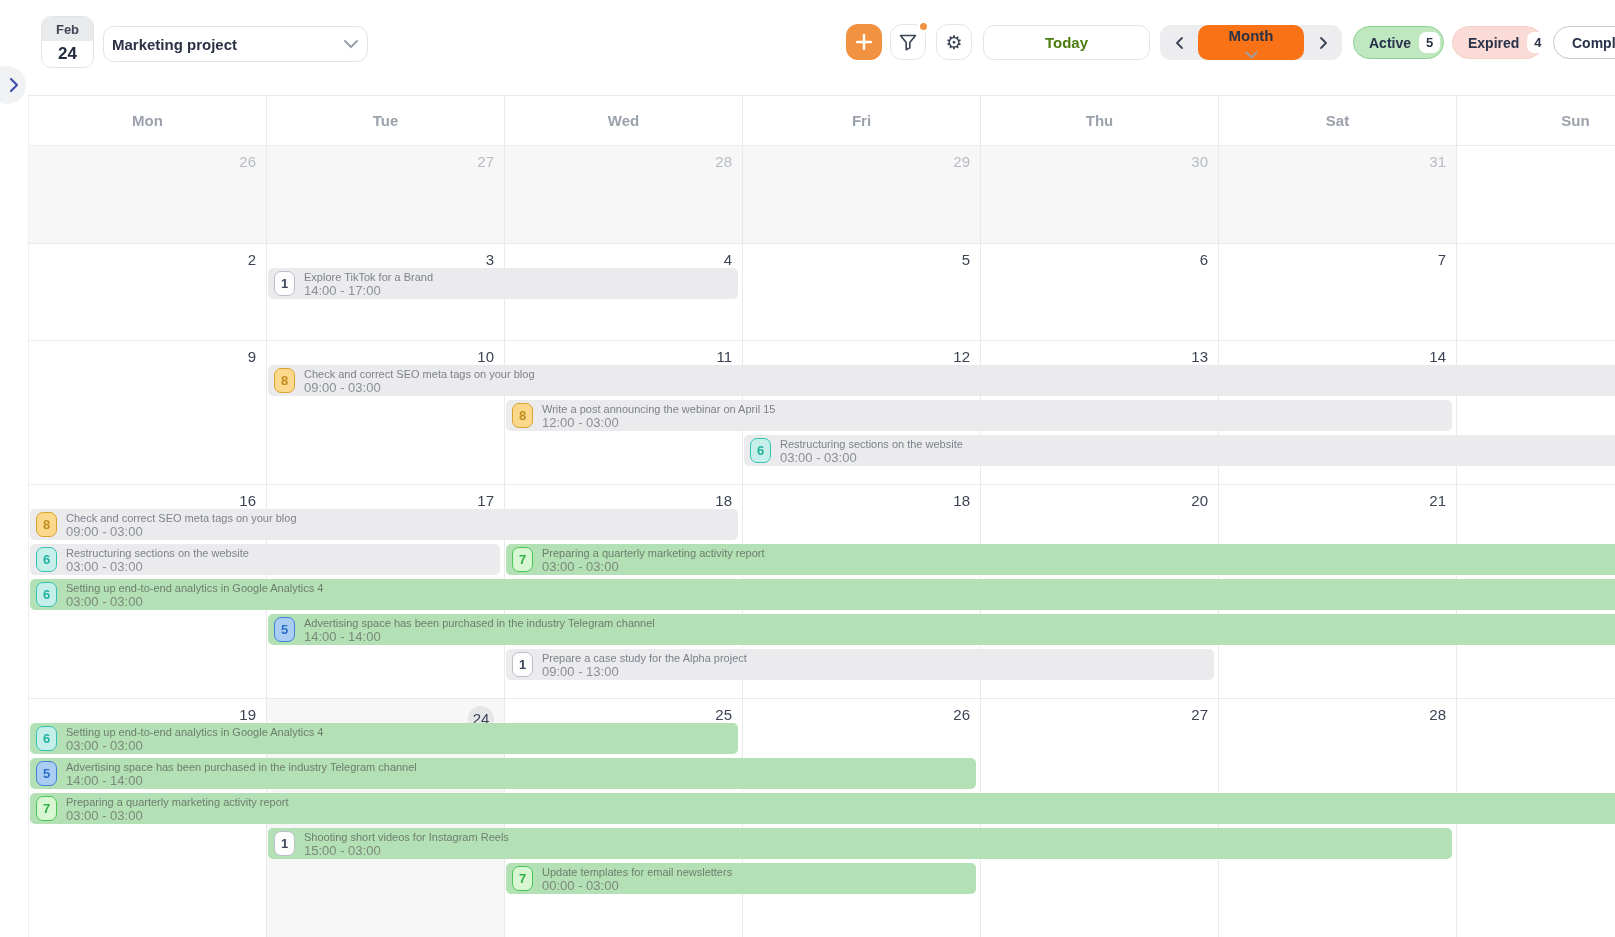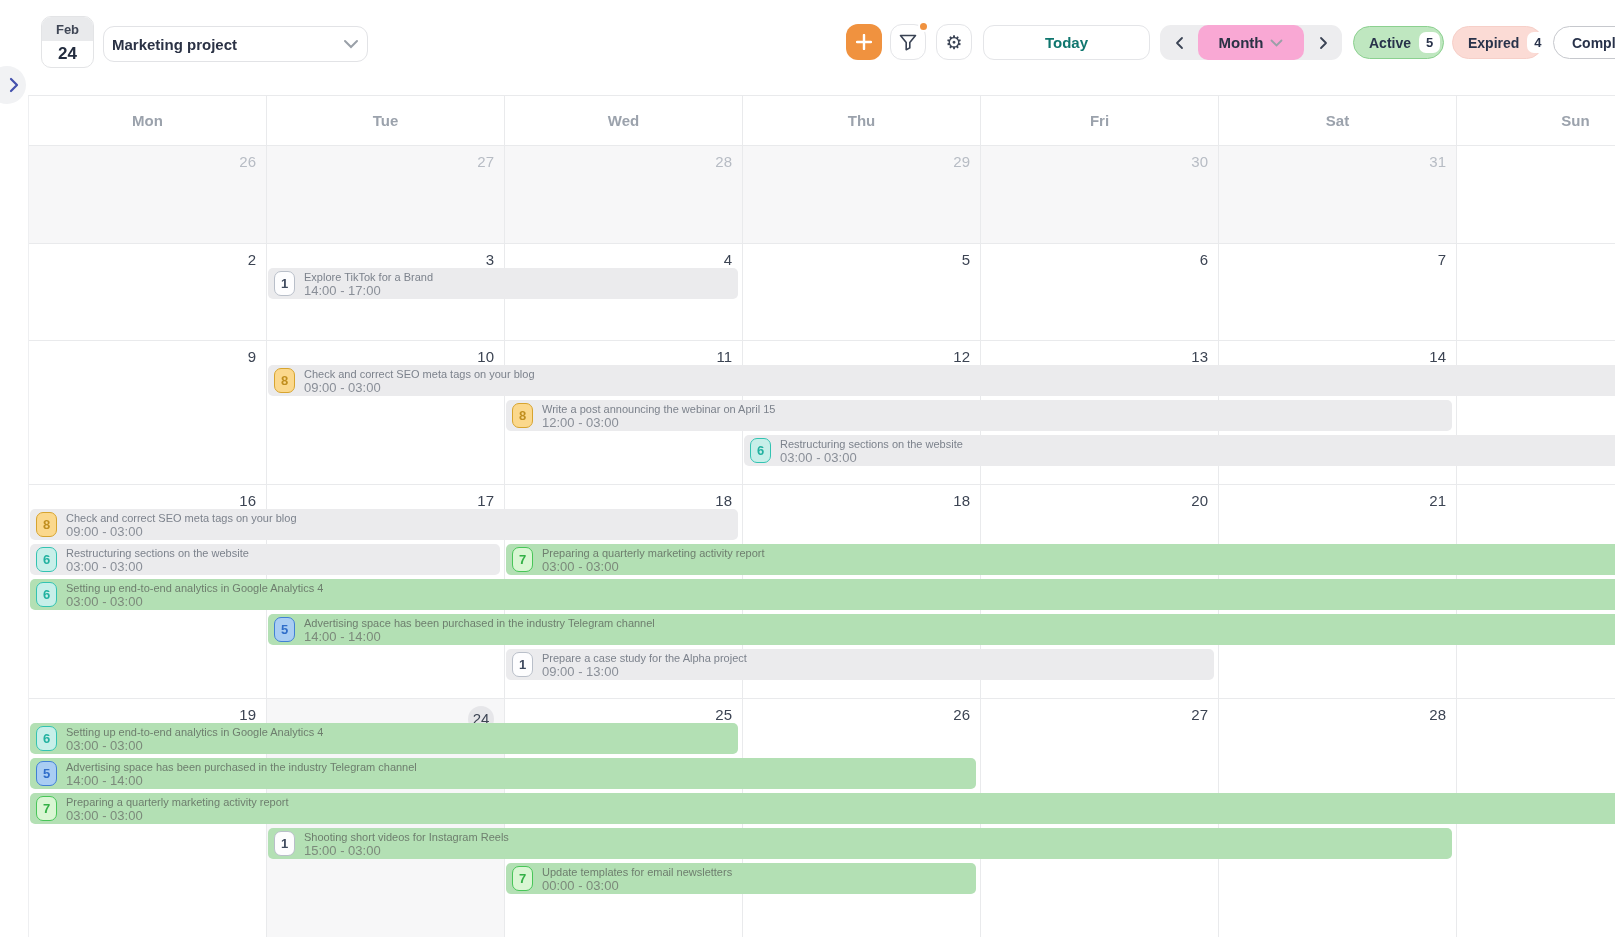--- a/index.html
+++ b/index.html
@@ -20,27 +20,27 @@
     align-items:center; padding:0 8px; cursor:pointer; }
   .project-dd span { font-size:15px; font-weight:bold; color:#2b3245; flex:1; }
   .btn { position:absolute; background:#fff; border:1px solid #e4e5e8; border-radius:12px;
     display:flex; align-items:center; justify-content:center; cursor:pointer; }
   .add-btn { left:846px; top:24px; width:36px; height:36px; background:#f0923f; border:none; }
   .filter-btn { left:890px; top:24px; width:36px; height:36px; }
   .filter-dot { position:absolute; top:-4px; right:-4px; width:11px; height:11px;
     border-radius:50%; background:#f0923f; border:2px solid #fff; }
   .settings-btn { left:936px; top:24px; width:36px; height:36px; font-size:19px; color:#3a4354; }
   .today-btn { left:983px; top:25px; width:167px; height:35px; border-radius:11px;
-    font-size:15px; font-weight:bold; color:#0f766e; font-family:inherit; }
+    font-size:15px; font-weight:bold; color:#4d7c0f; font-family:inherit; }
   .month-nav { position:absolute; left:1160px; top:25px; width:182px; height:35px;
     background:#ededef; border-radius:11px; display:flex; }
   .mn-btn { width:38px; height:35px; background:transparent; border:none; display:flex;
     align-items:center; justify-content:center; cursor:pointer; }
-  .mn-mid { width:106px; height:35px; background:#f9a8d4; border-radius:10px; display:flex;
-    align-items:center; justify-content:center; gap:7px; cursor:pointer; }
+  .mn-mid { width:106px; height:35px; background:#f97316; border-radius:10px; display:flex;
+    align-items:center; justify-content:center; gap:7px; cursor:pointer;flex-direction:column; }
   .mn-mid span { font-size:15px; font-weight:bold; color:#2b3245; }
   .pill { position:absolute; top:26px; height:33px; border-radius:17px; display:flex;
     align-items:center; padding:0 6px 0 15px; cursor:pointer; border:1px solid transparent;
     font-family:inherit; }
   .pill span.lbl { font-size:14px; font-weight:bold; color:#28324a; }
   .chip { margin-left:8px; min-width:21px; height:21px; border-radius:7px; background:#fff;
     display:flex; align-items:center; justify-content:center; font-size:13px; font-weight:bold;
     color:#28324a; padding:0 4px; }
   .chip:empty { display:none; }
   .p-active { left:1353px; width:91px; background:#bfe7c0; border-color:#8bd08f; }
@@ -154,22 +154,22 @@
   <svg width="10" height="16" viewBox="0 0 10 16">
     <polyline points="2,2 8,8 2,14" fill="none" stroke="#4451ad" stroke-width="2.2" stroke-linecap="round" stroke-linejoin="round"></polyline>
   </svg>
 </button>
 
 <div class="grid">
     <div class="hdr-row">
       <div class="hdr-cell">Mon</div>
       <div class="hdr-cell">Tue</div>
       <div class="hdr-cell">Wed</div>
+      <div class="hdr-cell">Fri</div>
       <div class="hdr-cell">Thu</div>
-      <div class="hdr-cell">Fri</div>
       <div class="hdr-cell">Sat</div>
       <div class="hdr-cell">Sun</div>
     </div>
     <div class="week" style="height: 98px;">
       <div class="cell muted"><div class="num">26</div></div>
       <div class="cell muted"><div class="num">27</div></div>
       <div class="cell muted"><div class="num">28</div></div>
       <div class="cell muted"><div class="num">29</div></div>
       <div class="cell muted"><div class="num">30</div></div>
       <div class="cell muted"><div class="num">31</div></div>

